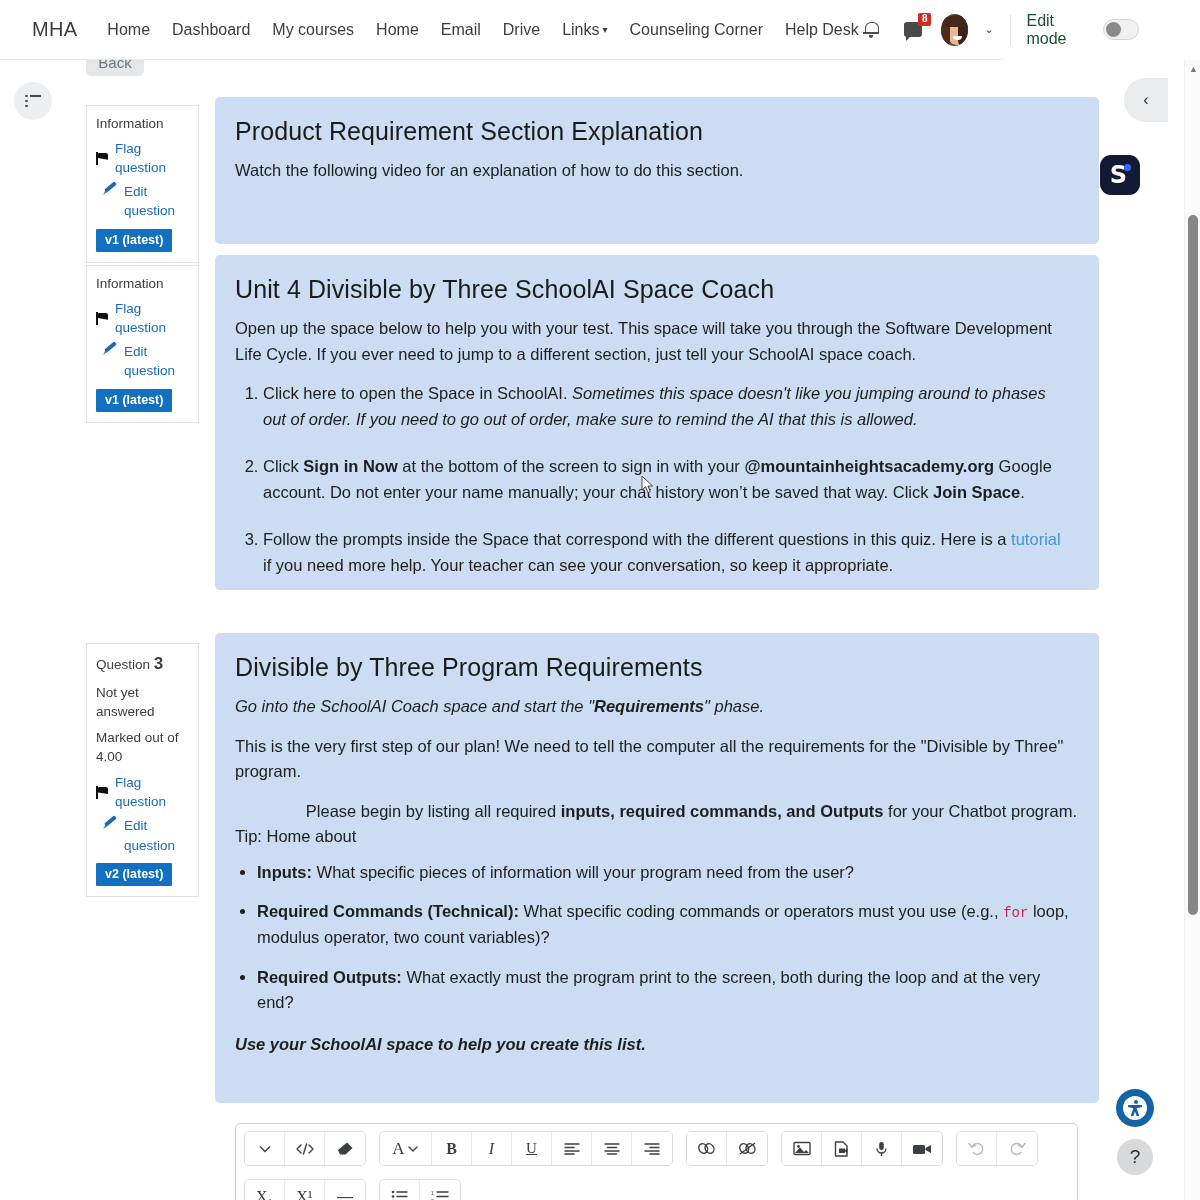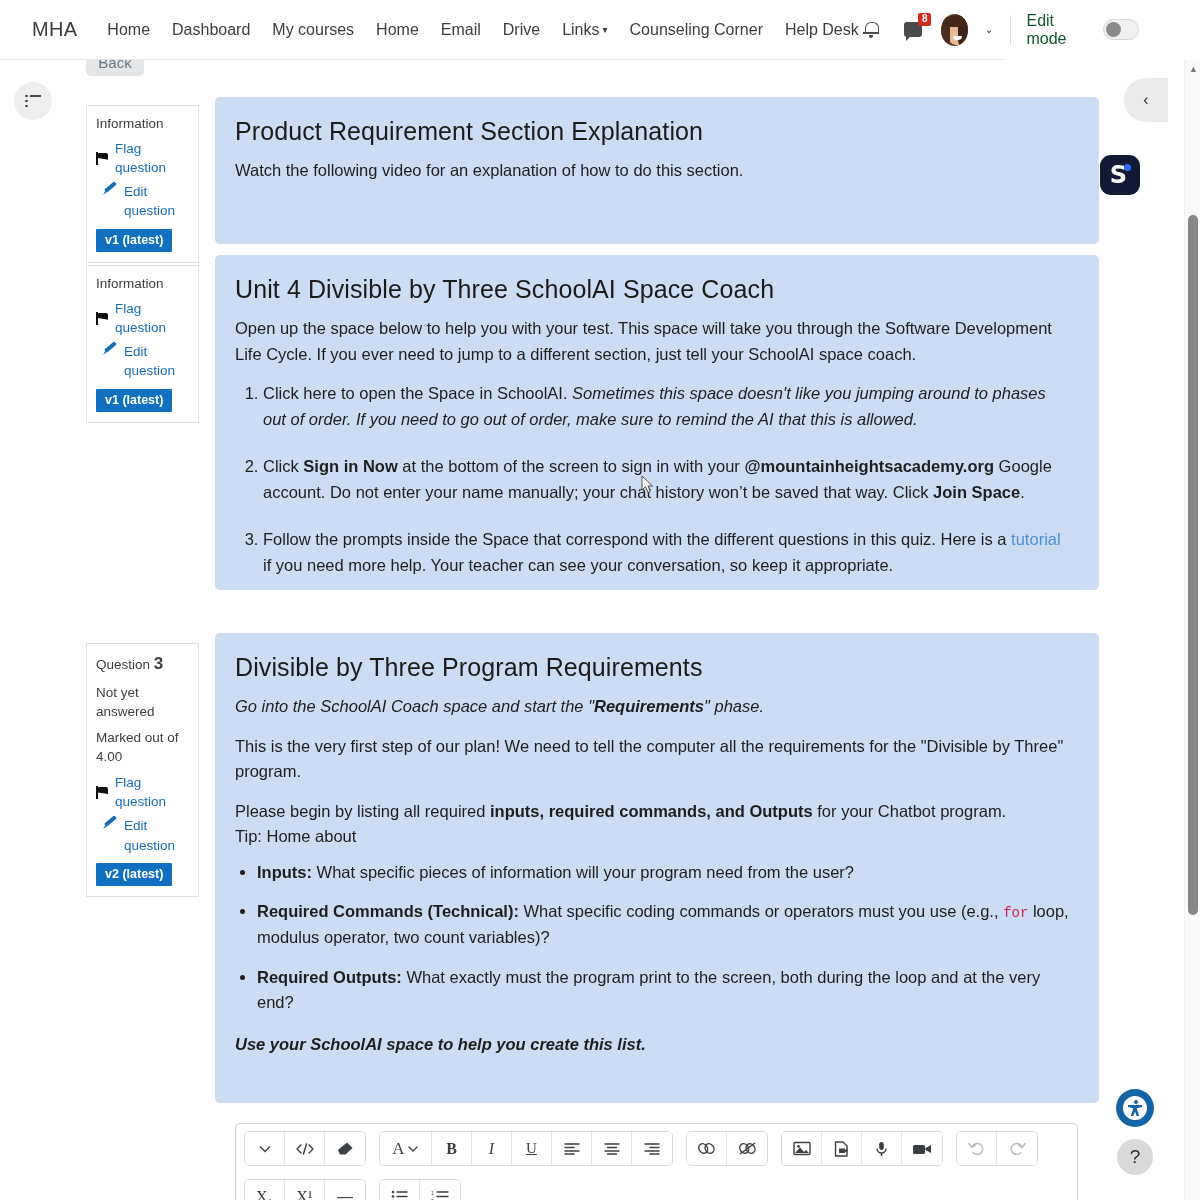--- a/index.html
+++ b/index.html
@@ -290,21 +290,21 @@
       </li>
     </ol>
   </div>
 
   <div class="card" style="left:215px; top:573px; width:884px; height:470px;">
     <h2>Divisible by Three Program Requirements</h2>
     <p style="margin-bottom:14px;">
       <i><span>Go into the SchoolAI Coach space and start the "</span><b>Requirements</b><span>" phase.</span></i>
     </p>
     <p style="margin-bottom:14px;">This is the very first step of our plan! We need to tell the computer all the requirements for the "Divisible by Three" program.</p>
-    <p style="margin-bottom:0;">
+    <p style="margin-bottom:0;text-align:right;">
       <span>Please begin by listing all required </span><b>inputs, required commands, and Outputs</b><span> for your Chatbot program.</span>
     </p>
     <p style="margin-bottom:2px;">Tip: Home about</p>
     <ul>
       <li>
         <b>Inputs:</b><span> What specific pieces of information will your program need from the user?</span>
       </li>
       <li>
         <b>Required Commands (Technical):</b><span> What specific coding commands or operators must you use (e.g., </span><code class="mono">for</code><span> loop, modulus operator, two count variables)?</span>
       </li>

